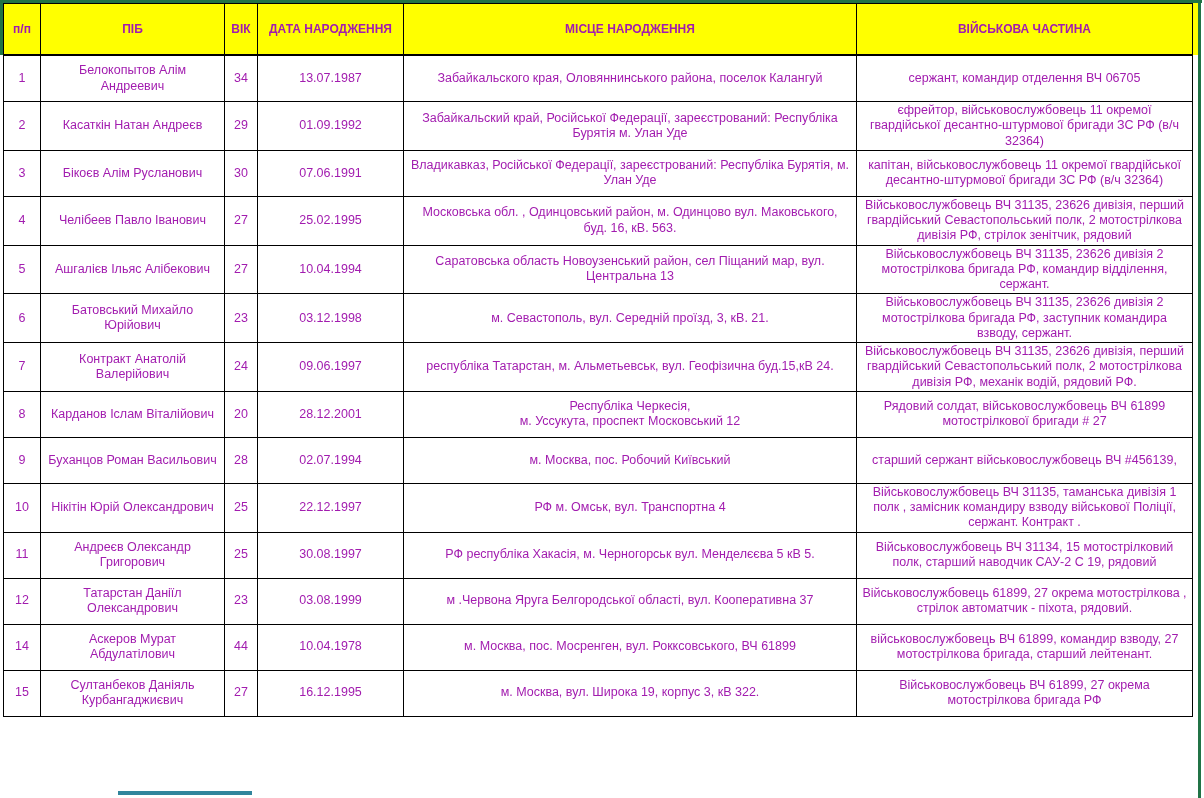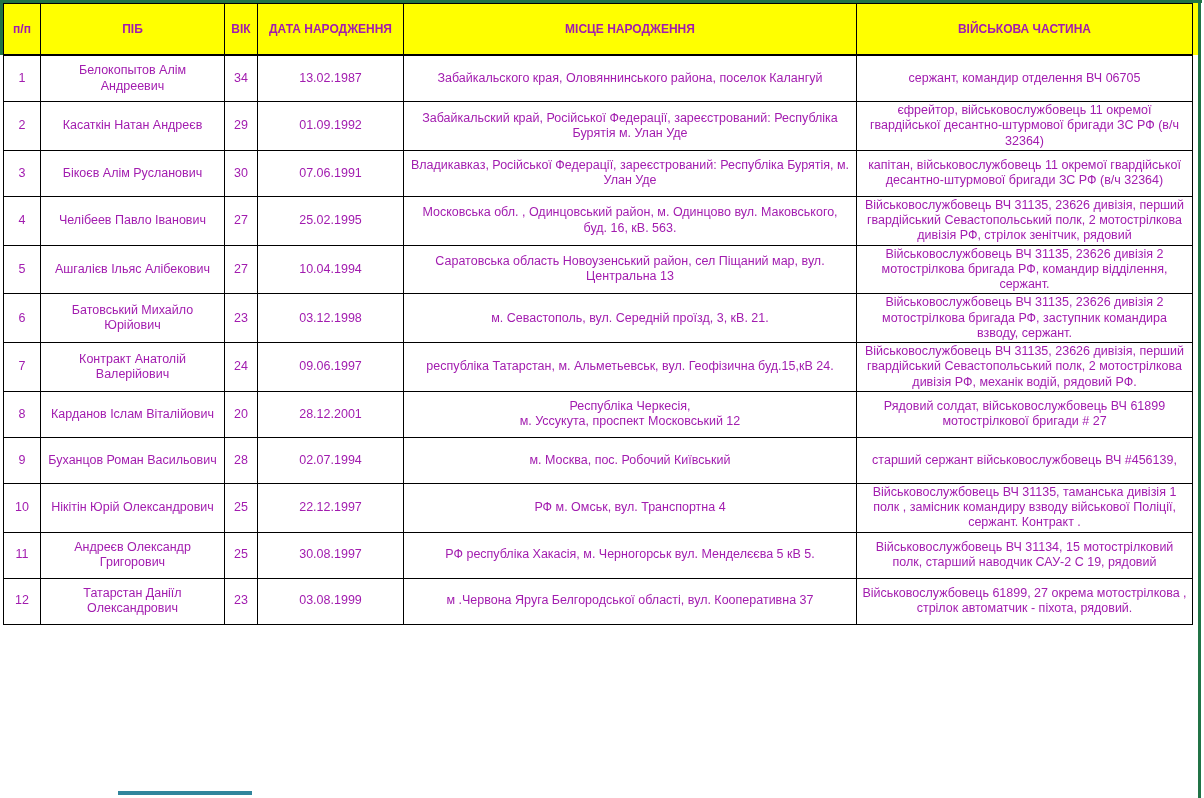--- a/index.html
+++ b/index.html
@@ -53,21 +53,21 @@
         <th class="c-dob">ДАТА НАРОДЖЕННЯ</th>
         <th class="c-place">МІСЦЕ НАРОДЖЕННЯ</th>
         <th class="c-unit">ВІЙСЬКОВА ЧАСТИНА</th>
       </tr>
     </thead>
     <tbody>
       <tr>
         <td class="c-num">1</td>
         <td class="c-name">Белокопытов Алім Андреевич</td>
         <td class="c-age">34</td>
-        <td class="c-dob">13.02.1987</td>
+        <td class="c-dob">13.07.1987</td>
         <td class="c-place">Забайкальского края, Оловяннинського района, поселок Калангуй</td>
         <td class="c-unit">сержант, командир отделення ВЧ 06705</td>
       </tr>
       <tr>
         <td class="c-num">2</td>
         <td class="c-name">Касаткін Натан Андреєв</td>
         <td class="c-age">29</td>
         <td class="c-dob">01.09.1992</td>
         <td class="c-place">Забайкальский край, Російської Федерації, зареєстрований: Республіка Бурятія м. Улан Уде</td>
         <td class="c-unit">єфрейтор, військовослужбовець 11 окремої гвардійської десантно-штурмової бригади ЗС РФ (в/ч 32364)</td>
@@ -146,15 +146,31 @@
         <td class="c-unit">Військовослужбовець ВЧ 31134, 15 мотострілковий полк, старший наводчик САУ-2 С 19, рядовий</td>
       </tr>
       <tr>
         <td class="c-num">12</td>
         <td class="c-name">Татарстан Даніїл Олександрович</td>
         <td class="c-age">23</td>
         <td class="c-dob">03.08.1999</td>
         <td class="c-place">м .Червона Яруга  Белгородської області, вул. Кооперативна 37</td>
         <td class="c-unit">Військовослужбовець 61899, 27 окрема мотострілкова , стрілок автоматчик - піхота, рядовий.</td>
       </tr>
+      <tr>
+        <td class="c-num">14</td>
+        <td class="c-name">Аскеров Мурат Абдулатілович</td>
+        <td class="c-age">44</td>
+        <td class="c-dob">10.04.1978</td>
+        <td class="c-place">м. Москва, пос. Мосренген, вул. Рокксовського, ВЧ 61899</td>
+        <td class="c-unit">військовослужбовець ВЧ 61899, командир взводу, 27 мотострілкова бригада, старший лейтенант.</td>
+      </tr>
+      <tr>
+        <td class="c-num">15</td>
+        <td class="c-name">Султанбеков Даніяль Курбангаджиєвич</td>
+        <td class="c-age">27</td>
+        <td class="c-dob">16.12.1995</td>
+        <td class="c-place">м. Москва, вул. Широка 19, корпус 3, кВ 322.</td>
+        <td class="c-unit">Військовослужбовець ВЧ 61899, 27 окрема мотострілкова бригада РФ</td>
+      </tr>
     </tbody>
   </table>
 </div>
 
 </body></html>

